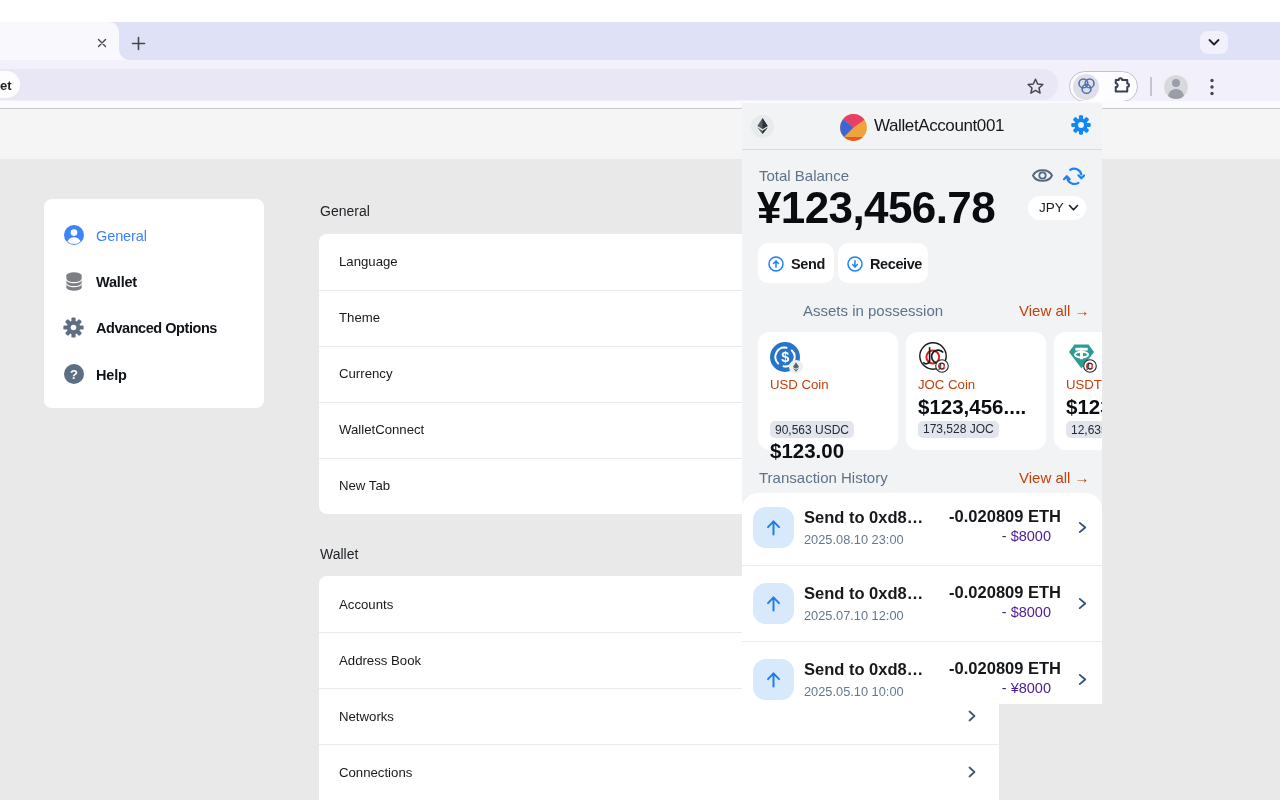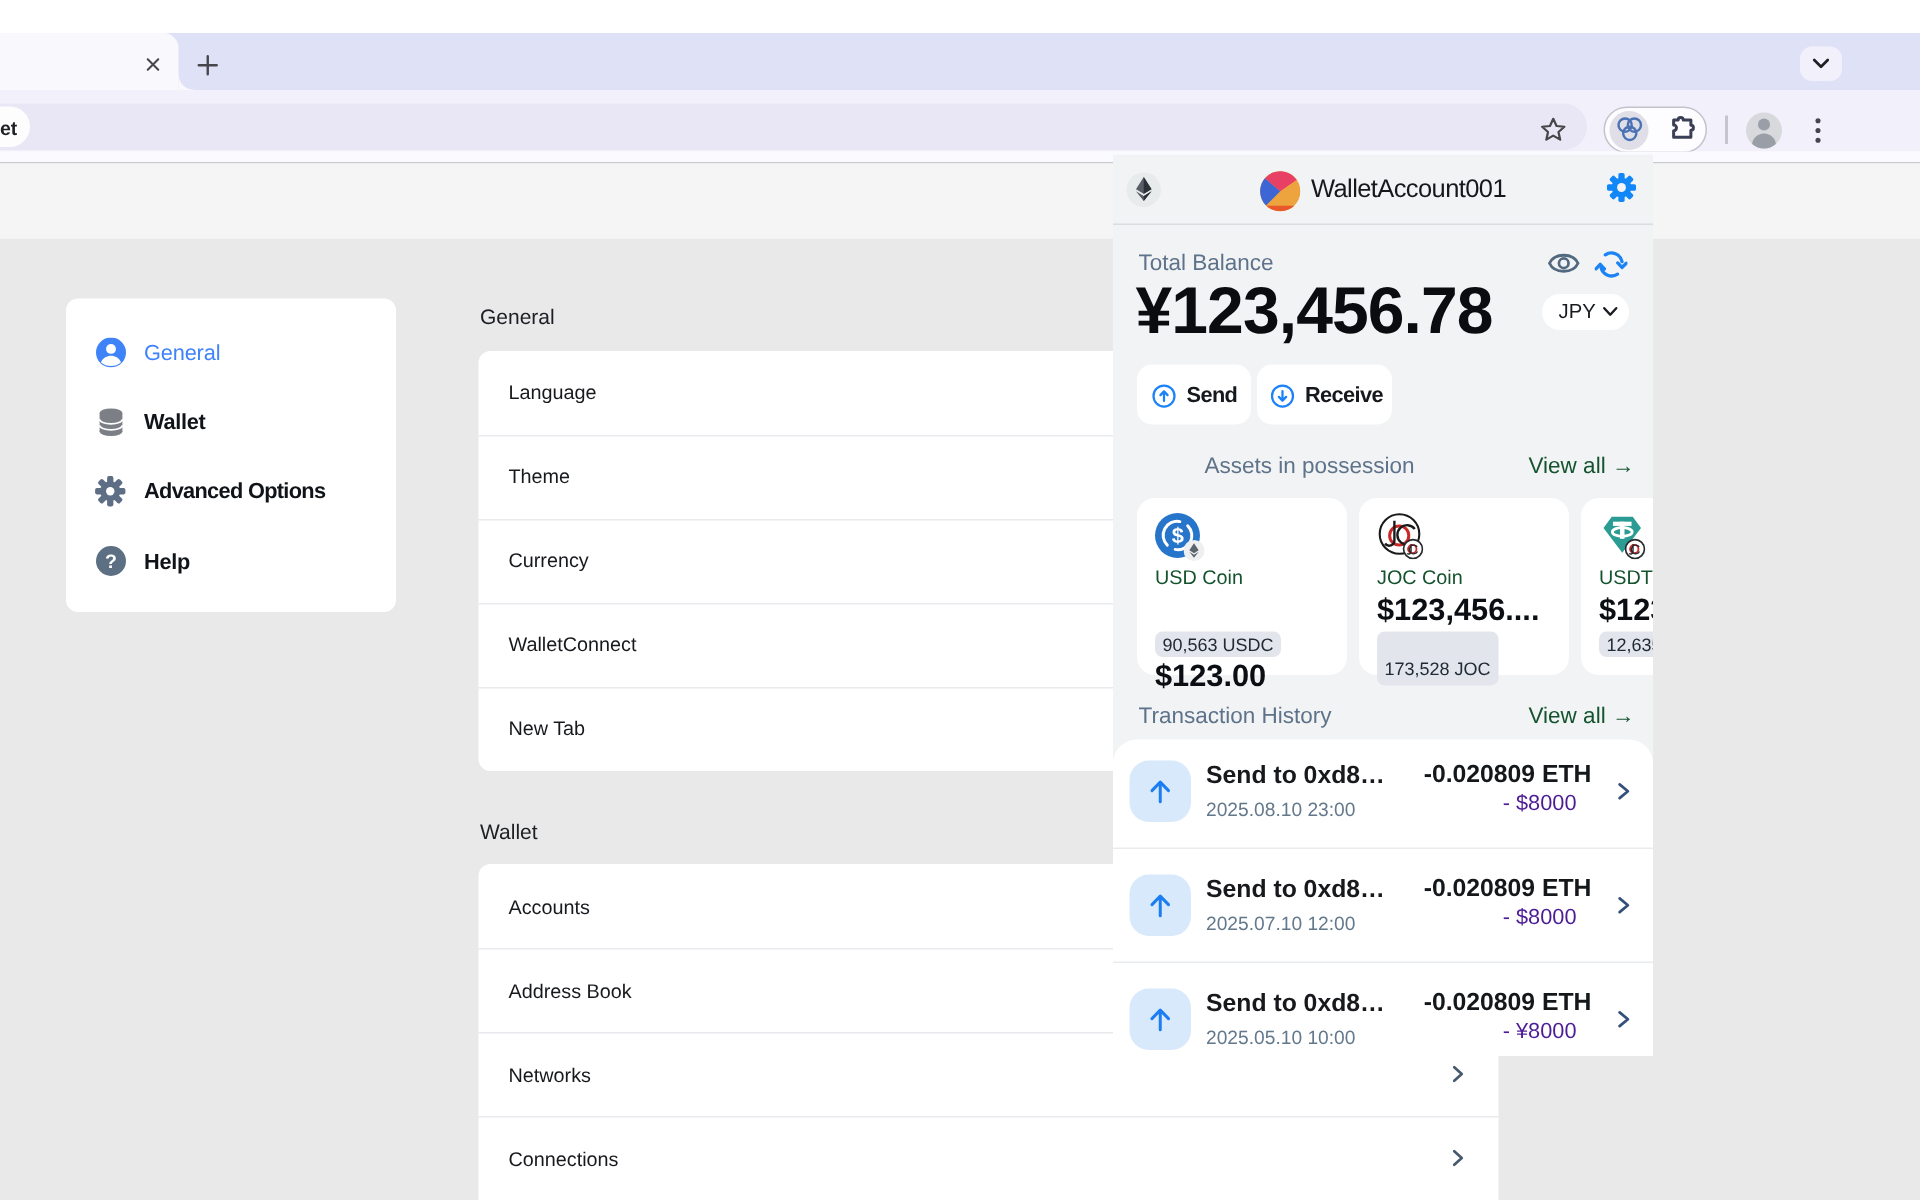--- a/index.html
+++ b/index.html
@@ -5,21 +5,21 @@
   * { margin:0; padding:0; box-sizing:border-box; }
   html,body { width:1280px; height:800px; overflow:hidden; }
   body { font-family:"Liberation Sans", sans-serif; background:#fff; }
   #stage { position:relative; width:1280px; height:800px; overflow:hidden; }
   .abs { position:absolute; white-space:nowrap; }
   .rowlbl { font-size:13.2px; color:#17191d; }
   .rowsep { width:680px; height:1px; background:#e8eaed; }
   .rowchev { width:12px; height:12px; }
   .rowchev path { fill:none; stroke:#47596e; stroke-width:1.8; stroke-linecap:round; stroke-linejoin:round; }
   .slate { color:#5e7389; }
-  .blue { color:#14532d; }
+  .blue { color:#c2410c; }
   .txicon { left:11px; width:41px; height:41px; background:#d8e9fc; border-radius:13px; display:flex; align-items:center; justify-content:center; }
   .txtitle { left:62px; font-size:16.5px; font-weight:700; color:#17191c; }
   .txdate { left:62px; font-size:12.8px; color:#64788c; }
   .txamt { right:41px; font-size:16.5px; font-weight:700; color:#15181b; text-align:right; }
   .txsub { right:51px; font-size:14.5px; color:#4c1d95; text-align:right; }
   .txchev { left:335px; width:11px; height:13px; }
   .txchev path { fill:none; stroke:#33517a; stroke-width:2; stroke-linecap:round; stroke-linejoin:round; }
 </style>
 </head>
 <body>
@@ -274,21 +274,21 @@
       <circle cx="15" cy="14" r="13.2" fill="#ffffff" stroke="#1a1a1a" stroke-width="1.4"></circle>
       <circle cx="14.8" cy="15" r="6.4" fill="none" stroke="#c92a28" stroke-width="2"></circle>
       <path d="M11.6 5.2 V18.2 a3.4 3.4 0 0 1 -6.2 2.1" fill="none" stroke="#1a1a1a" stroke-width="1.6"></path>
       <path d="M25.2 10.6 a6.5 6.5 0 1 0 0.3 7.6" fill="none" stroke="#1a1a1a" stroke-width="1.6"></path>
       <circle cx="24" cy="24" r="6.3" fill="#ffffff" stroke="#26282b" stroke-width="1.1"></circle>
       <circle cx="23.5" cy="24" r="2.8" fill="none" stroke="#cf2526" stroke-width="1.2"></circle>
       <path d="M22.7 20.8 v5 a1.6 1.6 0 0 1 -2.6 1.2 M26.8 22.6 a2.9 2.9 0 1 0 0.2 3.1" fill="none" stroke="#26282b" stroke-width="0.9"></path>
     </svg>
     <div class="abs blue" style="left:176px;top:274px;font-size:13.2px;font-weight:500;">JOC Coin</div>
     <div class="abs" style="left:176px;top:291.5px;font-size:20.5px;font-weight:700;color:#0b0e12;">$123,456....</div>
-    <div class="abs" style="left:176px;top:318px;height:17px;background:#e2e6ec;border-radius:5px;padding:18px 5px;font-size:12px;color:#222b35;">173,528 JOC</div>
+    <div class="abs" style="left:176px;top:318px;height:17px;background:#e2e6ec;border-radius:5px;padding:1px 5px;font-size:12px;color:#222b35;">173,528 JOC</div>
 
     <svg class="abs" style="left:324px;top:239px;" width="31" height="31" viewBox="0 0 31 31">
       <path d="M8.5 2.5 H22.5 L28 10 L15.5 26.5 L3 10 Z" fill="#2b9c93"></path>
       <rect x="9.3" y="5.8" width="12.4" height="2.8" fill="#ffffff"></rect>
       <rect x="14" y="5.8" width="3" height="11.4" fill="#ffffff"></rect>
       <ellipse cx="15.5" cy="12.6" rx="6.6" ry="2.9" fill="none" stroke="#ffffff" stroke-width="1.9"></ellipse>
       <circle cx="24" cy="24" r="6.3" fill="#ffffff" stroke="#26282b" stroke-width="1.1"></circle>
       <circle cx="23.5" cy="24" r="2.8" fill="none" stroke="#cf2526" stroke-width="1.2"></circle>
       <path d="M22.7 20.8 v5 a1.6 1.6 0 0 1 -2.6 1.2 M26.8 22.6 a2.9 2.9 0 1 0 0.2 3.1" fill="none" stroke="#26282b" stroke-width="0.9"></path>
     </svg>

